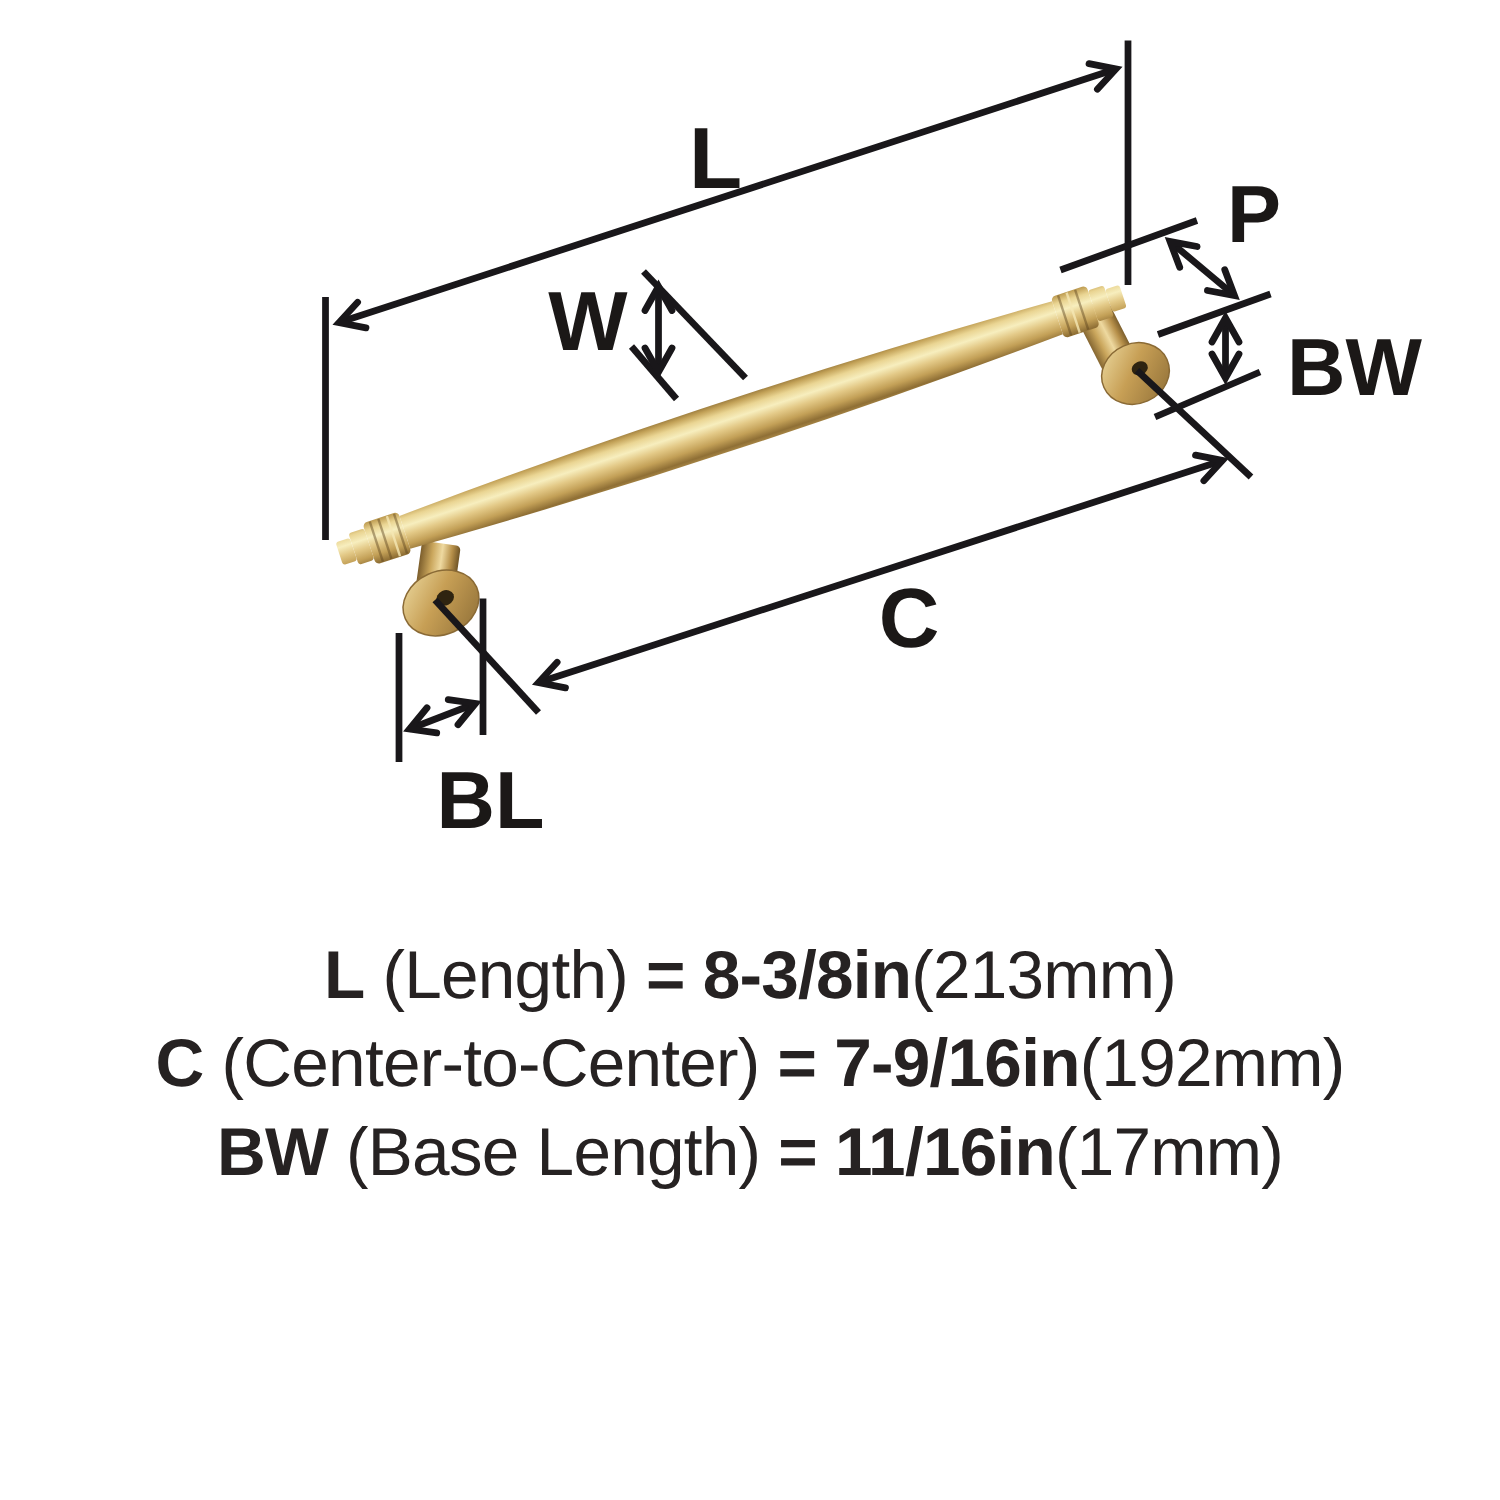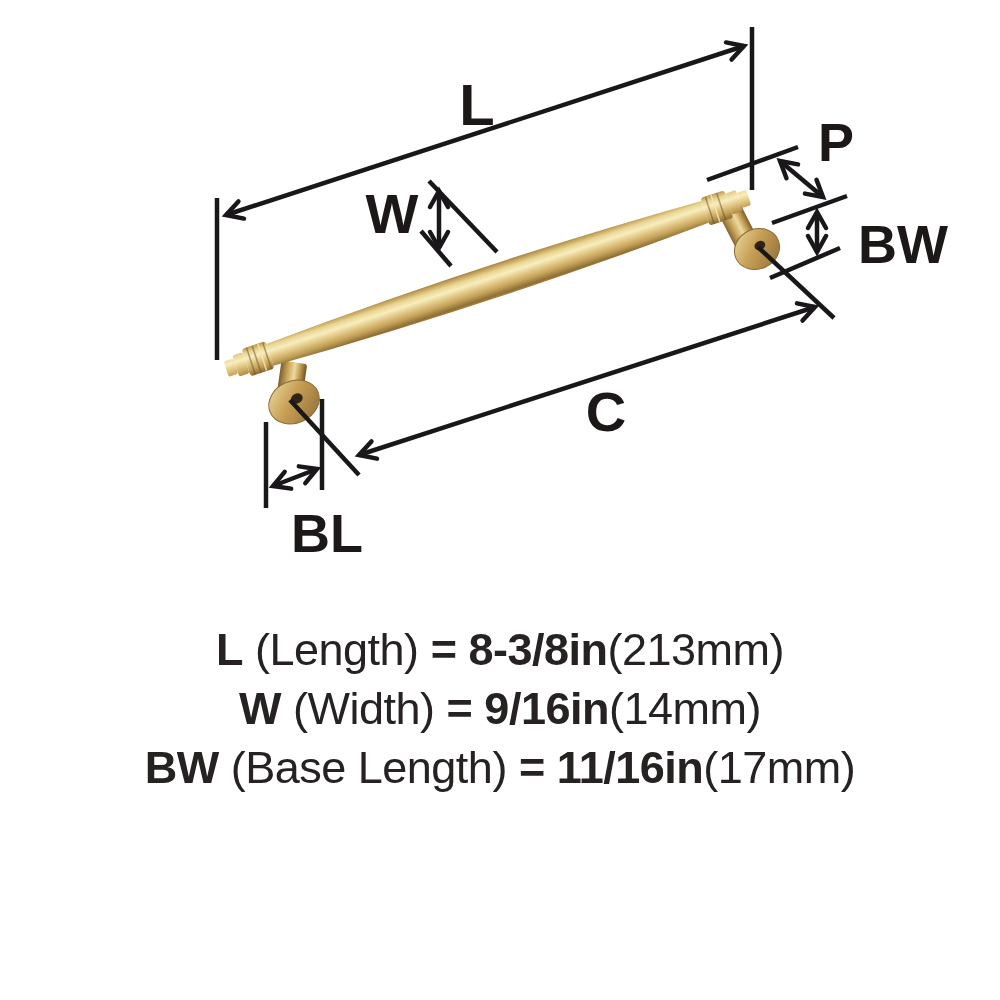--- a/index.html
+++ b/index.html
@@ -120,24 +120,24 @@
   </svg>
 
   <div class="specs">
     <div class="spec-line">
       <span class="b">L</span>
       <span class="r">(Length)</span>
       <span class="b">=</span>
       <span class="b">8-3/8in</span><span class="r">(213mm)</span>
     </div>
     <div class="spec-line">
-      <span class="b">W</span>
-      <span class="r">(Width)</span>
+      <span class="b">C</span>
+      <span class="r">(Center-to-Center)</span>
       <span class="b">=</span>
-      <span class="b">9/16in</span><span class="r">(14mm)</span>
+      <span class="b">7-9/16in</span><span class="r">(192mm)</span>
     </div>
     <div class="spec-line">
       <span class="b">BW</span>
       <span class="r">(Base Length)</span>
       <span class="b">=</span>
       <span class="b">11/16in</span><span class="r">(17mm)</span>
     </div>
   </div>
 
 </div>

